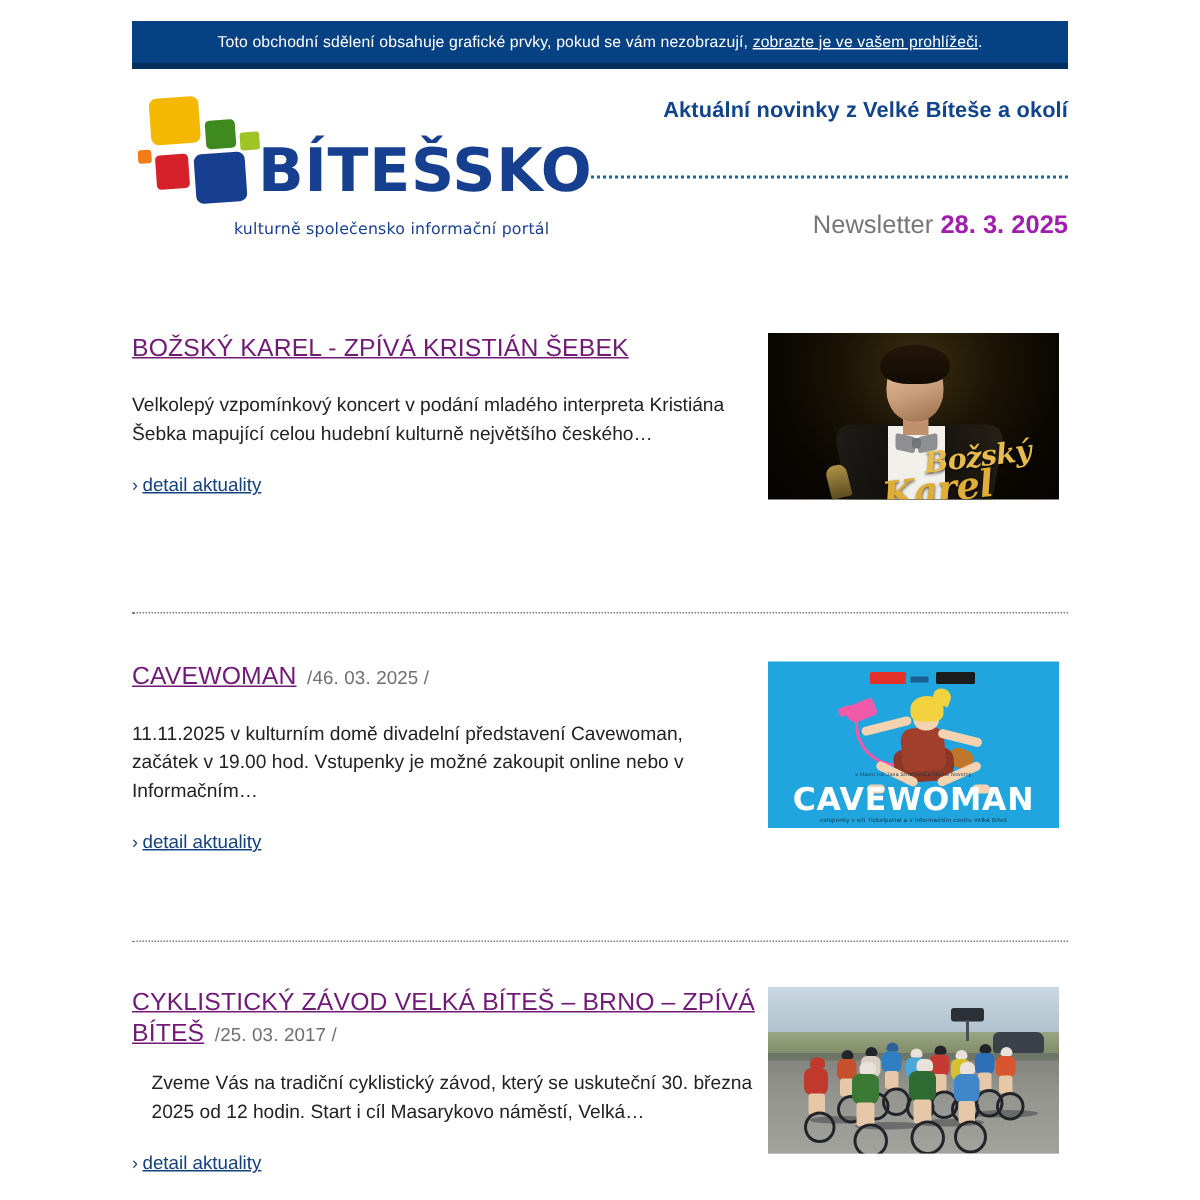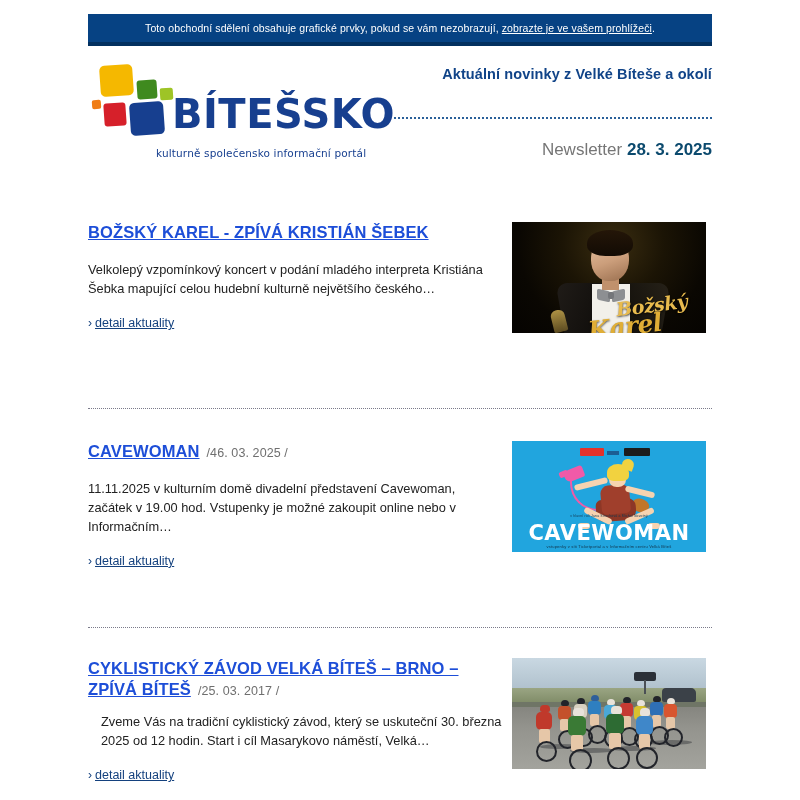--- a/index.html
+++ b/index.html
@@ -169,21 +169,21 @@
   }
   .header-newsletter {
     position: absolute;
     right: 0px;
     top: 82px;
     font-size: 17px;
     color: #767676;
     white-space: nowrap;
   }
   .header-newsletter .nl-date {
-    color: #0c4a6e;
+    color: #a21caf;
     font-weight: bold;
   }
 
   
   .articles {
     position: absolute;
     left: 88px;
     top: 196px;
     width: 624px;
   }
@@ -198,25 +198,25 @@
     display: flex;
     gap: 0;
   }
   .article-text {
     width: 424px;
     padding-right: 8px;
     box-sizing: border-box;
   }
   .article-title {
     font-size: 16.5px;
-    color: #1d4ed8;
+    color: #701a75;
     text-decoration: underline;
     line-height: 1.28;
     display: inline;
-    font-weight: bold;
+    font-weight: normal;
     letter-spacing: 0.1px;
   }
   .article-date {
     font-size: 12.5px;
     color: #6f6f6f;
     white-space: nowrap;
     letter-spacing: 0.1px;
   }
   .title-row-inline .article-date {
     margin-left: 7px;

